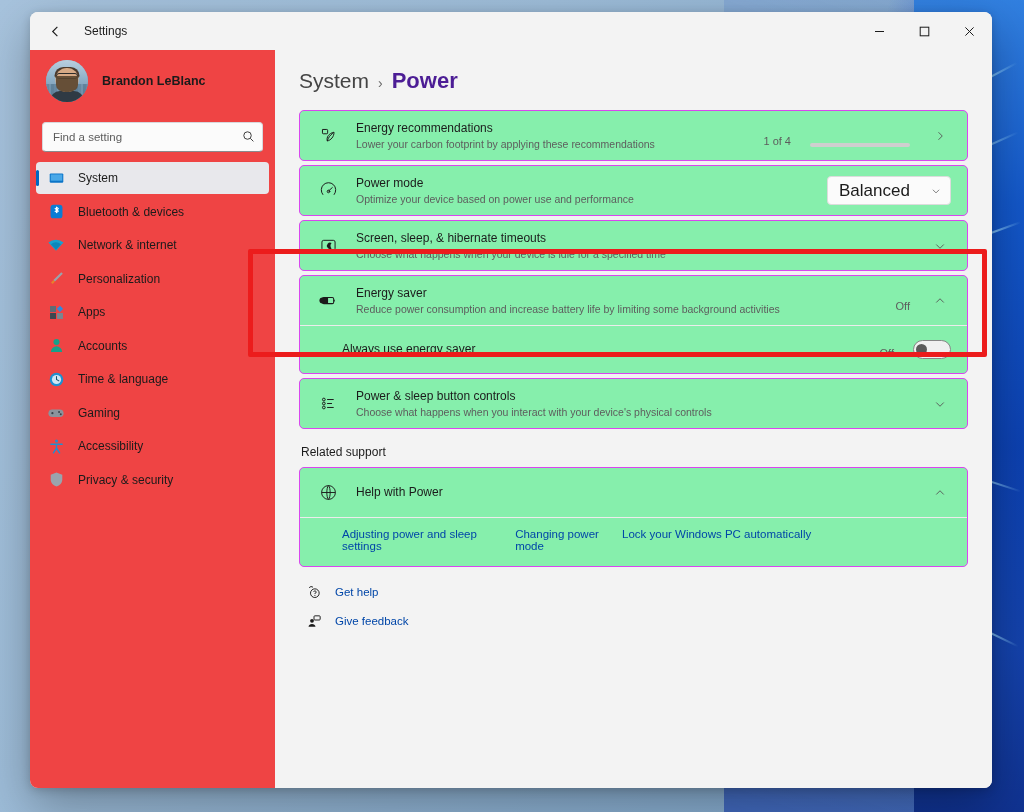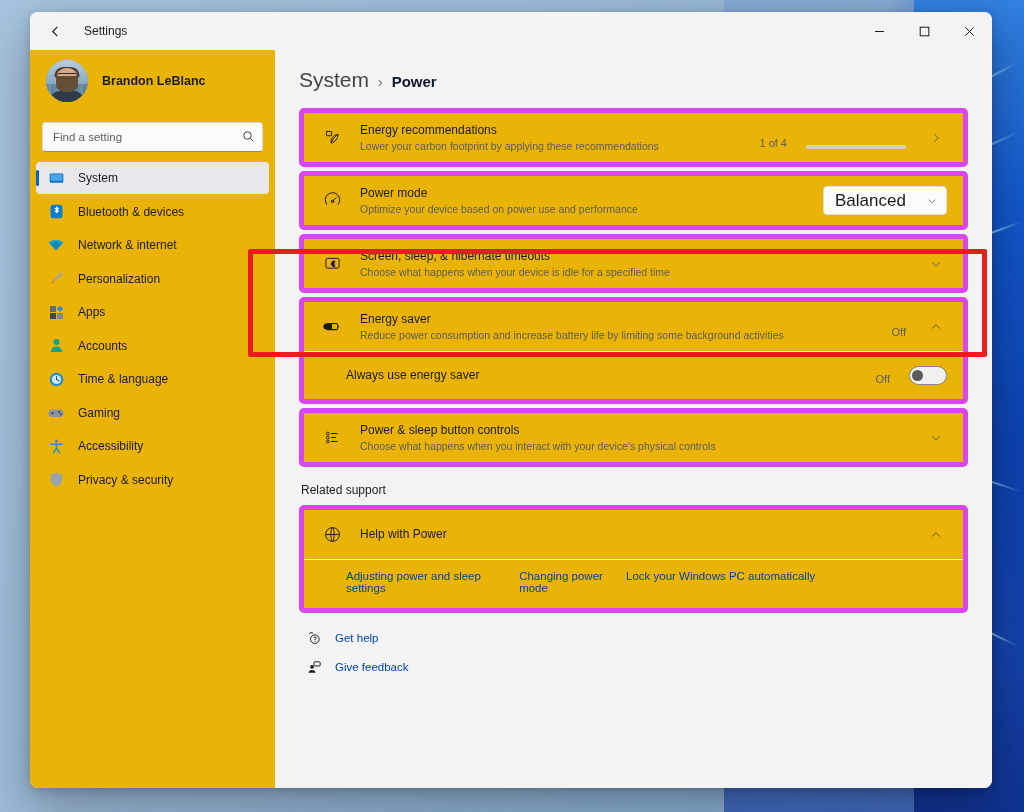--- a/index.html
+++ b/index.html
@@ -35,21 +35,21 @@
   #titlebar{height:38px;flex:0 0 38px;display:flex;align-items:center;
     background:#f3f3f3;position:relative;}
   #backbtn{width:34px;height:28px;margin-left:8px;display:flex;align-items:center;justify-content:center;
     border-radius:4px;color:#1b1b1b;}
   #titletext{font-size:12px;color:#1b1b1b;margin-left:12px;text-align:right;}
   #wincontrols{position:absolute;right:0;top:0;height:38px;display:flex;}
   .wc{width:45px;height:38px;display:flex;align-items:center;justify-content:center;color:#1b1b1b;}
   
   #wbody{flex:1;display:flex;min-height:0;}
   
-  #sidebar{width:245px;flex:0 0 245px;background:#eab308;padding:0 0 0 0;overflow:hidden;}
+  #sidebar{width:245px;flex:0 0 245px;background:#ef4444;padding:0 0 0 0;overflow:hidden;}
   #userrow{display:flex;align-items:center;padding:10px 0 6px 16px;}
   #avatar{width:42px;height:42px;border-radius:50%;overflow:hidden;flex:0 0 42px;
     background:linear-gradient(160deg,#9ab8d0,#4a6d8a);position:relative;}
   #avatar .sky{position:absolute;inset:0;background:linear-gradient(180deg,#b9cfe0 0%,#8fb0c8 45%,#6d8ea8 100%);}
   #avatar .city{position:absolute;left:0;right:0;bottom:0;height:42%;
     background:repeating-linear-gradient(90deg,#5d7f99 0 3px,#6d8fa8 3px 5px,#54768f 5px 8px);opacity:.75;}
   #avatar .head{position:absolute;left:50%;top:20%;width:23px;height:24px;transform:translateX(-50%);
     background:#d6a985;border-radius:48% 48% 45% 45%;}
   #avatar .hair{position:absolute;left:50%;top:16%;width:25px;height:11px;transform:translateX(-50%);
     background:#4b3a2d;border-radius:12px 12px 3px 3px;}
@@ -72,22 +72,22 @@
   .navitem.sel{background:#e8e8ec;}
   .navitem.sel::before{content:"";position:absolute;left:0px;top:8px;width:3px;height:16px;
     border-radius:2px;background:#0067c0;}
   .navicon{width:20px;height:20px;flex:0 0 20px;display:flex;align-items:center;justify-content:center;margin-right:12px;}
   .navlabel{font-size:12px;color:#1b1b1b;}
   
   #content{flex:1;background:#f3f3f3;overflow:hidden;padding:0 24px 0 24px;min-width:0;}
   #crumb{display:flex;align-items:baseline;padding:18px 0 16px 0;}
   .crumb-sys{font-size:21px;color:#444;}
   .crumb-sep{font-size:14px;color:#6a6a6a;margin:0 9px;}
-  .crumb-cur{font-size:15px;font-weight:bold;color:#0f172a;}
-  .card{background:#eab308;border:5px solid #d946ef;border-radius:5px;margin-bottom:4px;}
+  .crumb-cur{font-size:22px;font-weight:bold;color:#4c1d95;}
+  .card{background:#86efac;border:1px solid #d946ef;border-radius:5px;margin-bottom:4px;}
   .card.group{margin-bottom:4px;}
   .row{display:flex;align-items:center;padding:0 16px;min-height:49px;}
   .row .ricon{width:24px;flex:0 0 24px;display:flex;align-items:center;justify-content:center;
     margin-right:16px;color:#1b1b1b;}
   .rtext{flex:1;min-width:0;}
   .rtitle{font-size:12px;color:#1b1b1b;line-height:15px;}
   .rsub{font-size:10.5px;color:#5d5d5d;line-height:14px;margin-top:1px;}
   .rright{display:flex;align-items:flex-end;gap:19px;flex:0 0 auto;margin-left:12px;}
   .rvalue{font-size:11px;color:#5d5d5d;}
   .chev{color:#555;display:flex;align-items:center;justify-content:center;width:22px;height:22px;}

